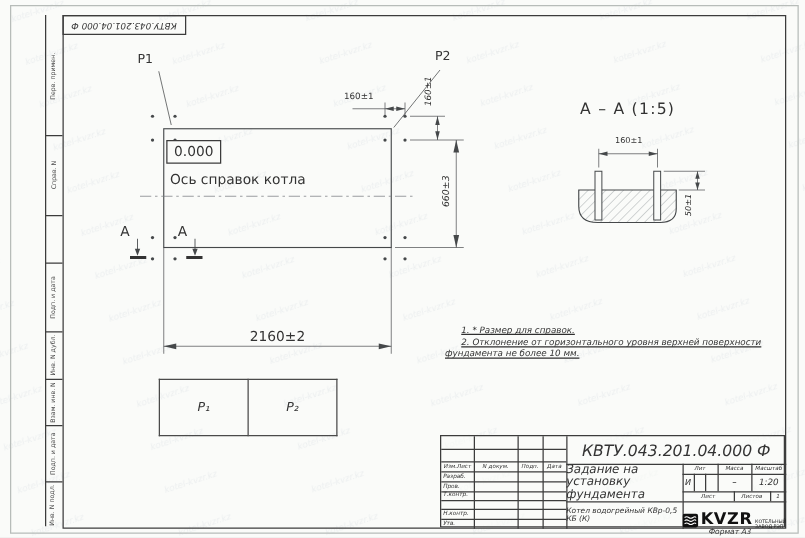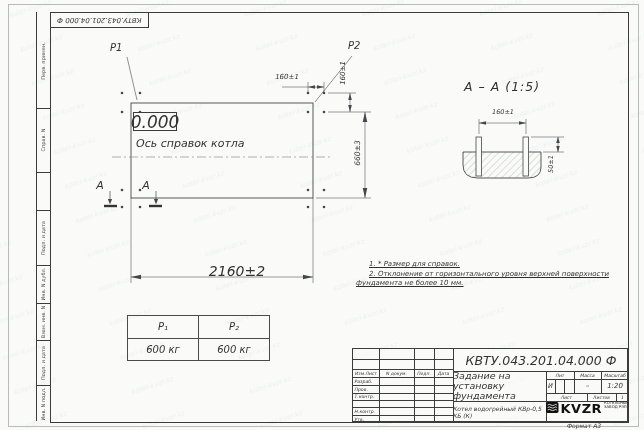--- a/index.html
+++ b/index.html
@@ -1,34 +1,34 @@
 <!DOCTYPE html>
 <html><head>
 <meta charset="utf-8">
 <style>
   html,body{margin:0;padding:0;background:#e9eae8;}
   #sheet{position:relative;width:644px;height:430px;background:#fafbf9;overflow:hidden;
          font-family:"DejaVu Sans",sans-serif;color:#2f2f2f;}
   .abs{position:absolute;}
-  .txt{position:absolute;font-style:italic;color:#333;white-space:nowrap;}
+  .txt{position:absolute;color:#333;white-space:nowrap;}
   .ctr{display:flex;align-items:center;justify-content:center;text-align:center;}
   .rot{position:absolute;transform:translate(-50%,-50%) rotate(-90deg);white-space:nowrap;
        font-style:italic;color:#333;}
   .rot180{transform:rotate(180deg);display:inline-block;white-space:nowrap;}
   .vcell{position:absolute;left:36px;width:14px;display:flex;align-items:center;justify-content:center;}
   .vcell span{transform:rotate(-90deg);white-space:nowrap;font-size:5px;color:#4a4a4a;}
   
   #tblock{position:absolute;left:352px;top:348px;width:276px;height:74px;
           border:1.3px solid #3c3c3c;box-sizing:border-box;background:rgba(250,251,249,.6);}
   .tb-line{position:absolute;background:#3c3c3c;}
   .tb-cell{position:absolute;display:flex;align-items:center;justify-content:center;
            font-size:4.5px;font-style:italic;color:#333;white-space:nowrap;overflow:hidden;}
   .tb-label{position:absolute;font-size:4.6px;font-style:italic;color:#333;white-space:nowrap;}
   .note{font-size:7px;font-style:italic;color:#333;line-height:1.32;text-indent:13px;margin:0 0 1px 0;}
-  table.loads{position:absolute;left:127px;top:315px;width:143px;height:46px;border-collapse:collapse;border-radius:11px;}
+  table.loads{position:absolute;left:127px;top:303px;width:143px;height:46px;border-collapse:collapse;border-radius:11px;}
   table.loads td{border:0.9px solid #4a4a4a;text-align:center;font-style:italic;
                  font-size:10px;color:#333;width:50%;}
   .frame-thin{position:absolute;border:0.7px solid #b7bcb9;}
   .frame-main{position:absolute;border:1.4px solid #3c3c3c;}
   svg{display:block;}
 </style>
 </head>
 <body>
 
 <div id="sheet">
@@ -156,42 +156,38 @@
 
       <path d="M531,137 H564 M543,152 H564" stroke-width="0.55"></path>
       <path d="M558,137 V152" stroke-width="0.55"></path>
       <polygon points="558,137 556.2,143 559.8,143" fill="#45484a" stroke="none"></polygon>
       <polygon points="558,152 556.2,146 559.8,146" fill="#45484a" stroke="none"></polygon>
     </g>
   </svg>
 
   <div class="txt" style="left:110px;top:42px;font-size:10px;">P1</div>
   <div class="txt" style="left:348px;top:40px;font-size:10px;">P2</div>
-  <div class="txt ctr" style="left:133px;top:112px;width:44px;height:19px;border:0.9px solid #3c3c3c;box-sizing:border-box;font-size:17px;background:#fafbf9;">0.000</div>
+  <div class="txt ctr" style="left:133px;top:112px;width:44px;height:19px;border:0.9px solid #3c3c3c;box-sizing:border-box;font-size:11px;background:#fafbf9;">0.000</div>
   <div class="txt" style="left:136px;top:137px;font-size:11px;">Ось справок котла</div>
-  <div class="txt ctr" style="left:205px;top:263px;width:64px;font-size:14px;">2160±2</div>
+  <div class="txt ctr" style="left:190px;top:263px;width:64px;font-size:11px;">2160±2</div>
   <div class="rot" style="left:357px;top:153px;font-size:7.5px;">660±3</div>
   <div class="txt ctr" style="left:268px;top:73px;width:38px;font-size:7px;">160±1</div>
   <div class="rot" style="left:343px;top:73px;font-size:7px;">160±1</div>
   <div class="txt ctr" style="left:93px;top:179px;width:14px;font-size:11px;">А</div>
   <div class="txt ctr" style="left:139px;top:179px;width:14px;font-size:11px;">А</div>
 
   <div class="txt" style="left:464px;top:79px;font-size:12.5px;letter-spacing:1px;text-align:center;">А – А (1:5)</div>
   <div class="txt ctr" style="left:484px;top:108px;width:38px;font-size:6.5px;">160±1</div>
   <div class="rot" style="left:551px;top:164px;font-size:6.5px;">50±1</div>
 
   <table class="loads">
     <tbody>
         <tr>
       <td>P₁</td>
       <td>P₂</td>
-    </tr>
-    <tr>
-      <td>600 кг</td>
-      <td>600 кг</td>
     </tr>
   </tbody>
     </table>
 
   <div class="abs" style="left:356px;top:260px;width:272px;text-decoration:underline;">
     <p class="note">1. * Размер для справок.</p>
     <p class="note">2. Отклонение от горизонтального уровня верхней поверхности фундамента не более 10 мм.</p>
   </div>
 
   <div id="tblock">
@@ -242,21 +238,21 @@
     <div class="tb-cell" style="left:221px;top:30px;width:27px;height:14px;font-size:7px;">–</div>
     <div class="tb-cell" style="left:248px;top:30px;width:28px;height:14px;font-size:7px;">1:20</div>
 
     <div class="tb-line" style="left:193px;top:52px;width:83px;height:0.7px;"></div>
     <div class="tb-line" style="left:234px;top:44px;width:0.7px;height:8px;"></div>
     <div class="tb-line" style="left:263px;top:44px;width:0.7px;height:8px;"></div>
     <div class="tb-cell" style="left:193px;top:44px;width:41px;height:8px;">Лист</div>
     <div class="tb-cell" style="left:234px;top:44px;width:29px;height:8px;">Листов</div>
     <div class="tb-cell" style="left:263px;top:44px;width:13px;height:8px;">1</div>
 
-    <div class="abs" style="left:193px;top:52px;width:83px;height:22px;display:flex;align-items:flex-start;justify-content:center;gap:2px;">
+    <div class="abs" style="left:193px;top:52px;width:83px;height:22px;display:flex;align-items:flex-end;justify-content:center;gap:2px;">
       <svg width="15" height="13" viewBox="0 0 15 13">
         <rect x="0" y="0" width="15" height="13" rx="2" fill="#111"></rect>
         <path d="M2,3.5 Q4,2 6,3.5 T10,3.5 T13,3.5" stroke="#fff" stroke-width="1" fill="none"></path>
         <path d="M2,6.5 Q4,5 6,6.5 T10,6.5 T13,6.5" stroke="#fff" stroke-width="1" fill="none"></path>
         <path d="M2,9.5 Q4,8 6,9.5 T10,9.5 T13,9.5" stroke="#fff" stroke-width="1" fill="none"></path>
       </svg>
       <span style="font-size:13px;font-weight:bold;color:#111;letter-spacing:0.5px;">KVZR</span>
       <span style="display:inline-flex;flex-direction:column;line-height:1.1;">
         <span style="font-size:3.8px;color:#222;">КОТЕЛЬНЫЙ</span>
         <span style="font-size:3.8px;color:#222;">ЗАВОД РЭП</span>

